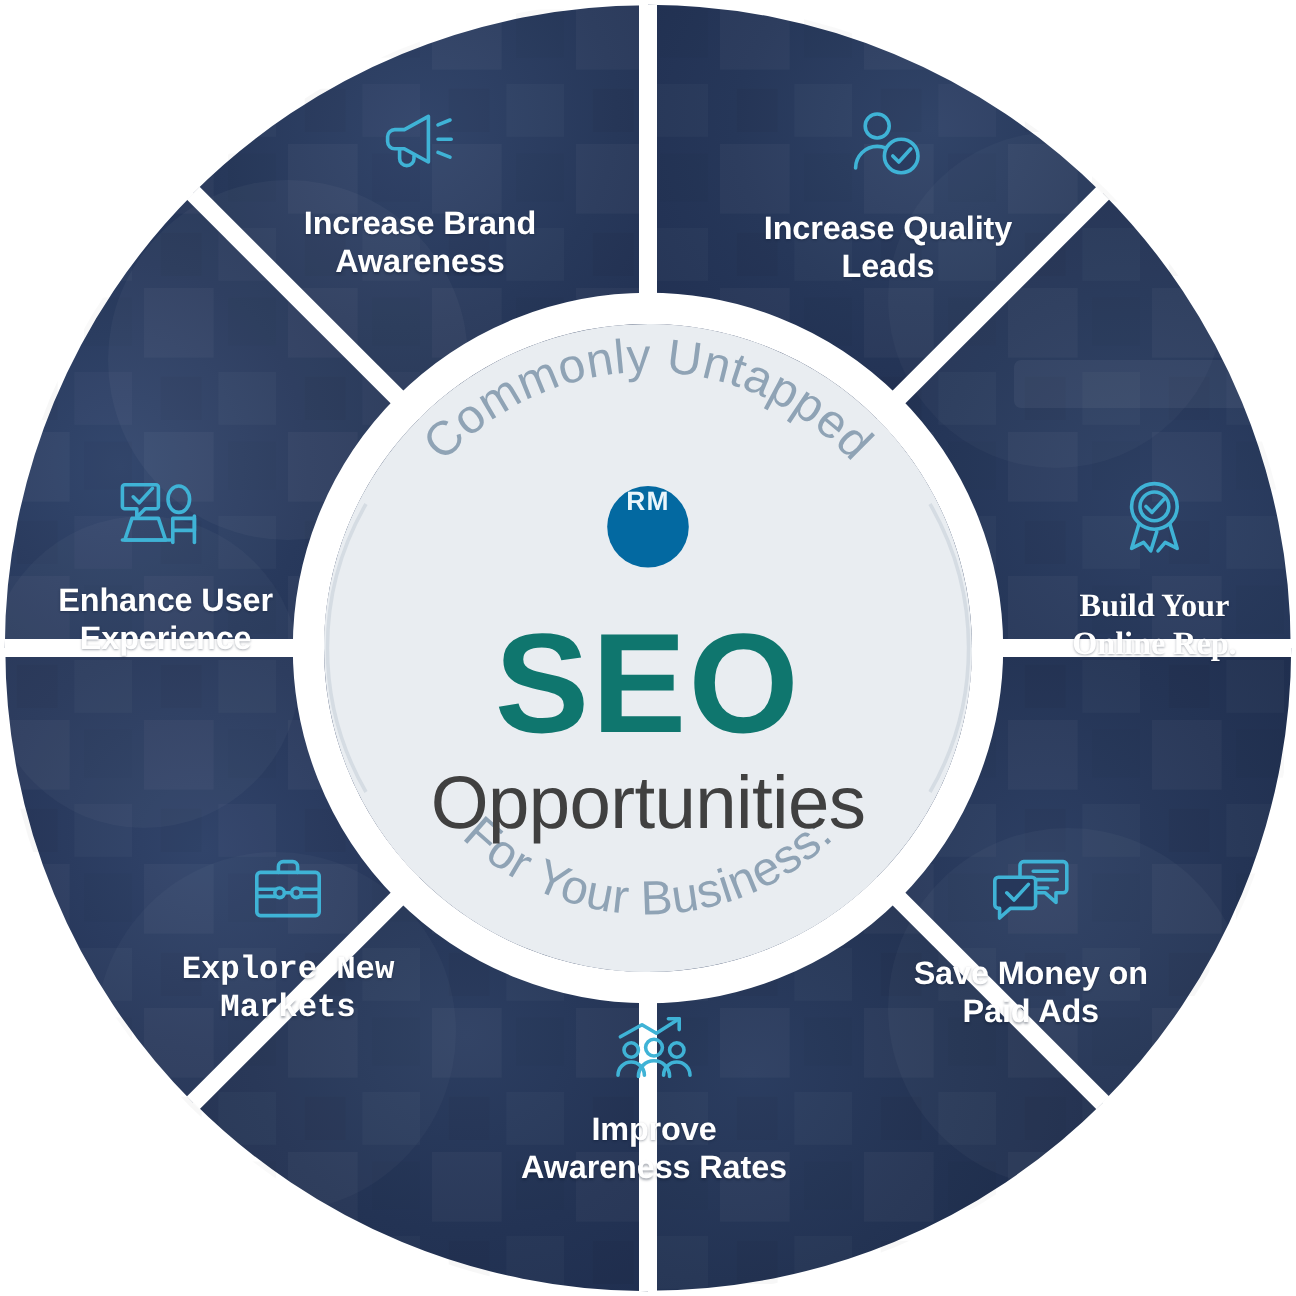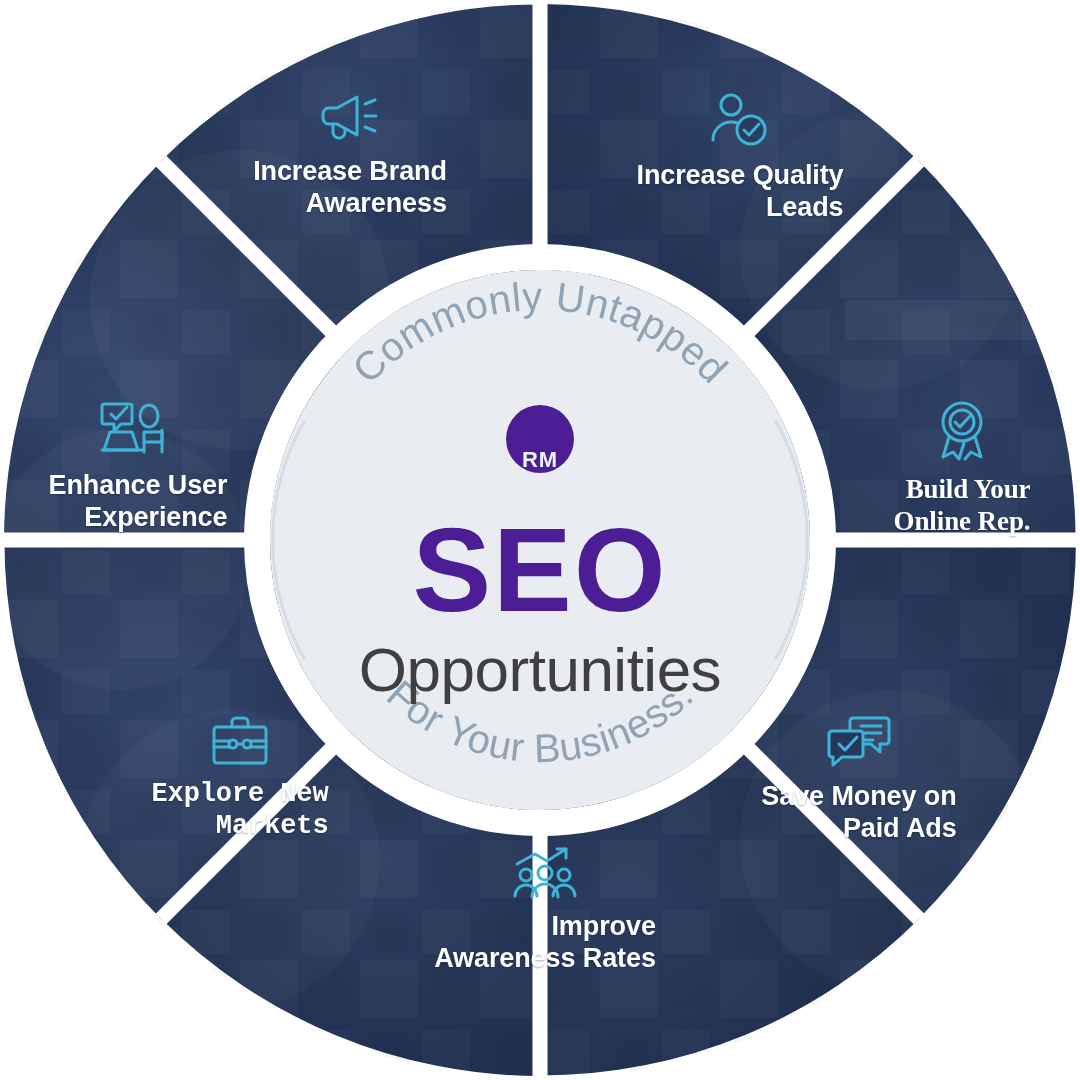--- a/index.html
+++ b/index.html
@@ -9,25 +9,26 @@
     font-family:"Liberation Sans","DejaVu Sans",sans-serif;
     -webkit-font-smoothing:antialiased;
   }
   #stage{position:relative;width:1080px;height:1080px;}
   #wheel{position:absolute;top:0;left:0;width:1080px;height:1080px;}
 
   
   .seg-label{
     position:absolute;
     display:flex;flex-direction:column;align-items:center;justify-content:center;
-    text-align:right;color:#ffffff;
+    text-align:center;color:#ffffff;
     font-weight:700;font-size:27px;line-height:1.18;
     letter-spacing:-0.1px;
     pointer-events:none;
     text-shadow:0 1px 2px rgba(10,20,40,.35);
+    gap:15px;
   }
   .seg-label .ico{margin-bottom:12px;display:block;line-height:0;}
   .seg-label .txt{display:block;white-space:pre-line;}
 
   
   .L-brand      {left:195px; top:92px;  width:310px;}
   .L-leads      {left:585px; top:92px;  width:310px;}
   .L-rep        {left:852px; top:400px; width:220px;font-family:Liberation Serif, serif;}
   .L-ads        {left:724px; top:715px; width:270px;}
   .L-conv       {left:390px; top:845px; width:310px;}
@@ -35,27 +36,27 @@
   .L-ux         {left:18px;  top:400px; width:240px;}
 
   
   .hub-main{
     position:absolute;left:270px;top:270px;width:540px;height:540px;
     display:flex;flex-direction:column;align-items:center;justify-content:center;
     pointer-events:none;
   }
   .hub-badge{
     width:68px;height:68px;border-radius:50%;
-    background:#4c1d95;color:#eaf6fb;
-    display:flex;align-items:flex-end;justify-content:center;
+    background:#0369a1;color:#eaf6fb;
+    display:flex;align-items:flex-start;justify-content:center;
     font-size:22px;font-weight:700;letter-spacing:1px;
     margin-top:26px;
   }
   .hub-seo{
-    font-size:118px;font-weight:700;color:#4c1d95;
+    font-size:118px;font-weight:700;color:#0f766e;
     letter-spacing:2px;line-height:1;margin-top:38px;
   }
   .hub-sub{
     font-size:62px;font-weight:400;color:#404040;
     letter-spacing:-0.5px;line-height:1;margin-top:10px;
   }
 </style>
 </head>
 <body>
 

